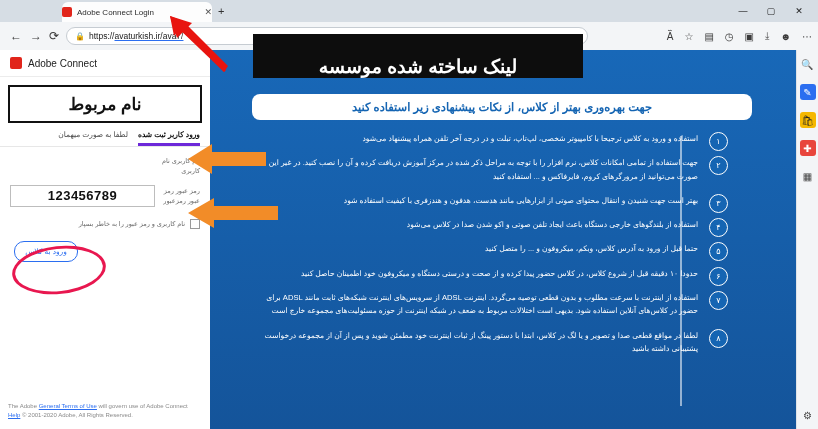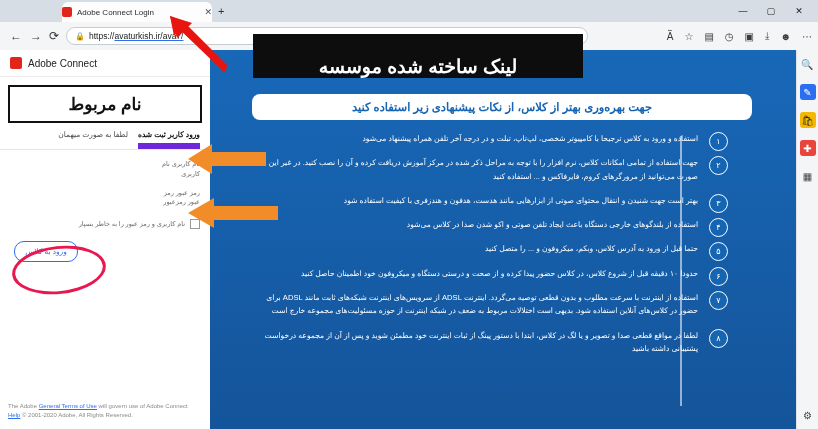--- a/index.html
+++ b/index.html
@@ -37,21 +37,21 @@
   .leftpane{position:absolute;left:0;top:0;width:210px;height:379px;background:#fff;border-right:1px solid #e2e2e2;}
   .brandbar{height:26px;display:flex;align-items:center;padding-left:10px;gap:6px;border-bottom:1px solid #ececec;}
   .brandsq{width:12px;height:12px;background:#e1251b;border-radius:2px;}
   .brandtxt{font-size:10px;color:#222;}
 
   .classbox{margin:8px 8px 0 8px;height:34px;border:2px solid #111;display:flex;align-items:center;justify-content:center;}
   .classbox span{font-size:17px;font-weight:bold;color:#111;direction:rtl;}
 
   .tabsrow{display:flex;flex-direction:row-reverse;gap:10px;padding:7px 10px 0 10px;font-size:7.5px;color:#4a4a4a;border-bottom:1px solid #e7e7e7;}
   .tabsrow .t{padding-bottom:4px;}
-  .tabsrow .t.active{color:#111;border-bottom:6px solid #6d28d9;font-weight:bold;}
+  .tabsrow .t.active{color:#111;border-bottom:3px solid #6d28d9;font-weight:bold;}
 
   .field{display:flex;flex-direction:row-reverse;align-items:center;margin:9px 10px 0 10px;gap:5px;}
   .field .lbl{font-size:6.5px;color:#6a6a6a;width:40px;text-align:right;direction:rtl;line-height:1.5;}
   .field .inp{flex:1;height:20px;border:1px solid #bdbdbd;background:#fff;display:flex;align-items:center;justify-content:center;}
   .field .inp .val{font-size:13px;font-weight:bold;color:#e8453c;direction:rtl;}
   .field .inp .val.num{color:#111;letter-spacing:0.5px;}
 
   .remember{display:flex;flex-direction:row-reverse;align-items:center;gap:5px;margin:12px 10px 0 10px;}
   .remember .cb{width:8px;height:8px;border:1px solid #9a9a9a;background:#fff;}
   .remember .rtxt{font-size:6.5px;color:#6a6a6a;direction:rtl;}
@@ -151,20 +151,23 @@
 
       <div class="field">
         <div class="lbl">نام کاربری
 نام کاربری</div>
       </div>
 
       <div class="field">
         <div class="lbl">رمز عبور
 رمز عبور
 رمزعبور</div>
+        <div class="inp">
+          <span class="val num">123456789</span>
+        </div>
       </div>
 
       <div class="remember">
         <div class="cb"></div>
         <div class="rtxt">نام کاربری و رمز عبور را به خاطر بسپار</div>
       </div>
 
       <div class="loginbtn">ورود به کلاس</div>
 
       <div class="legal">

